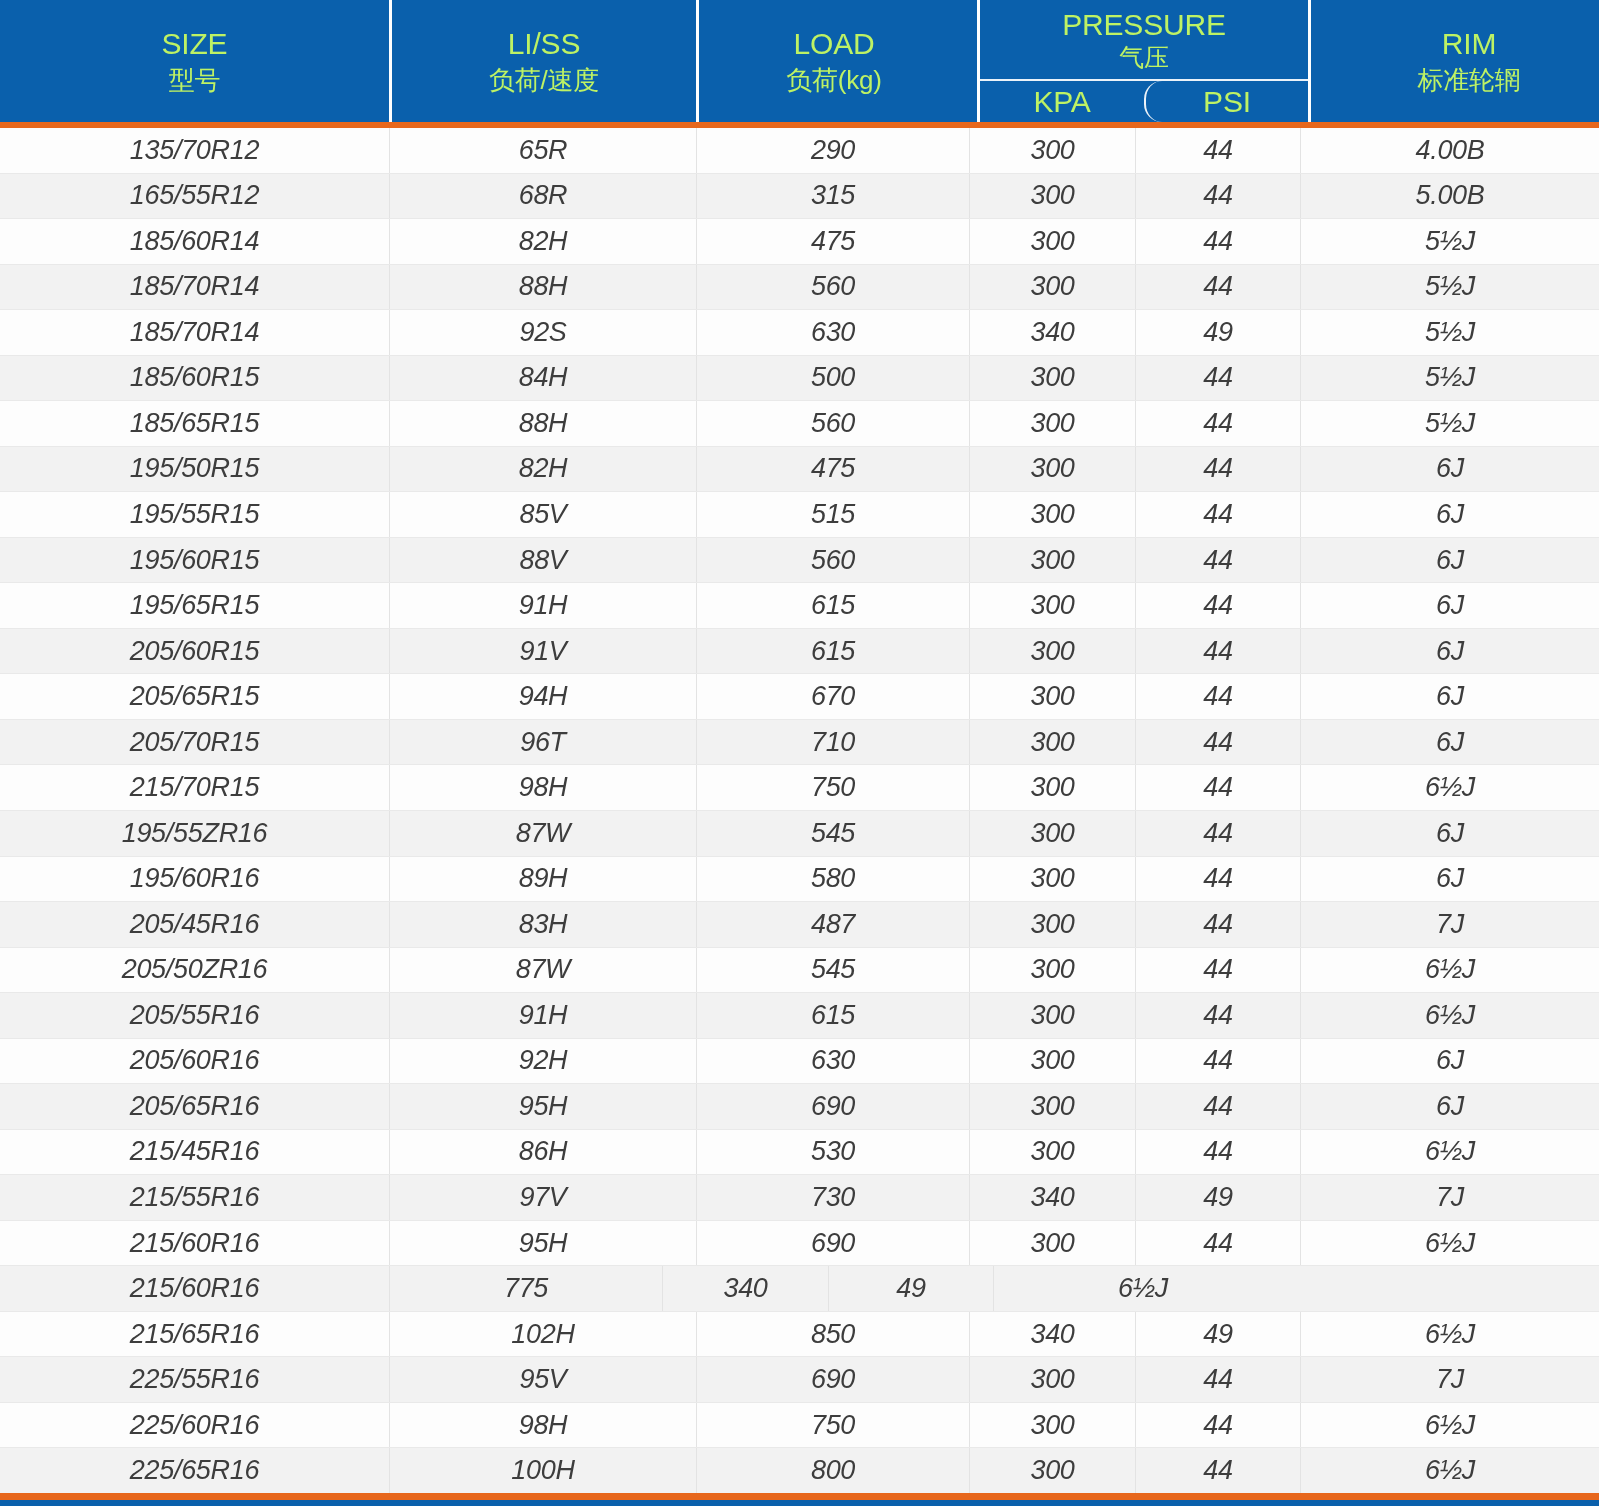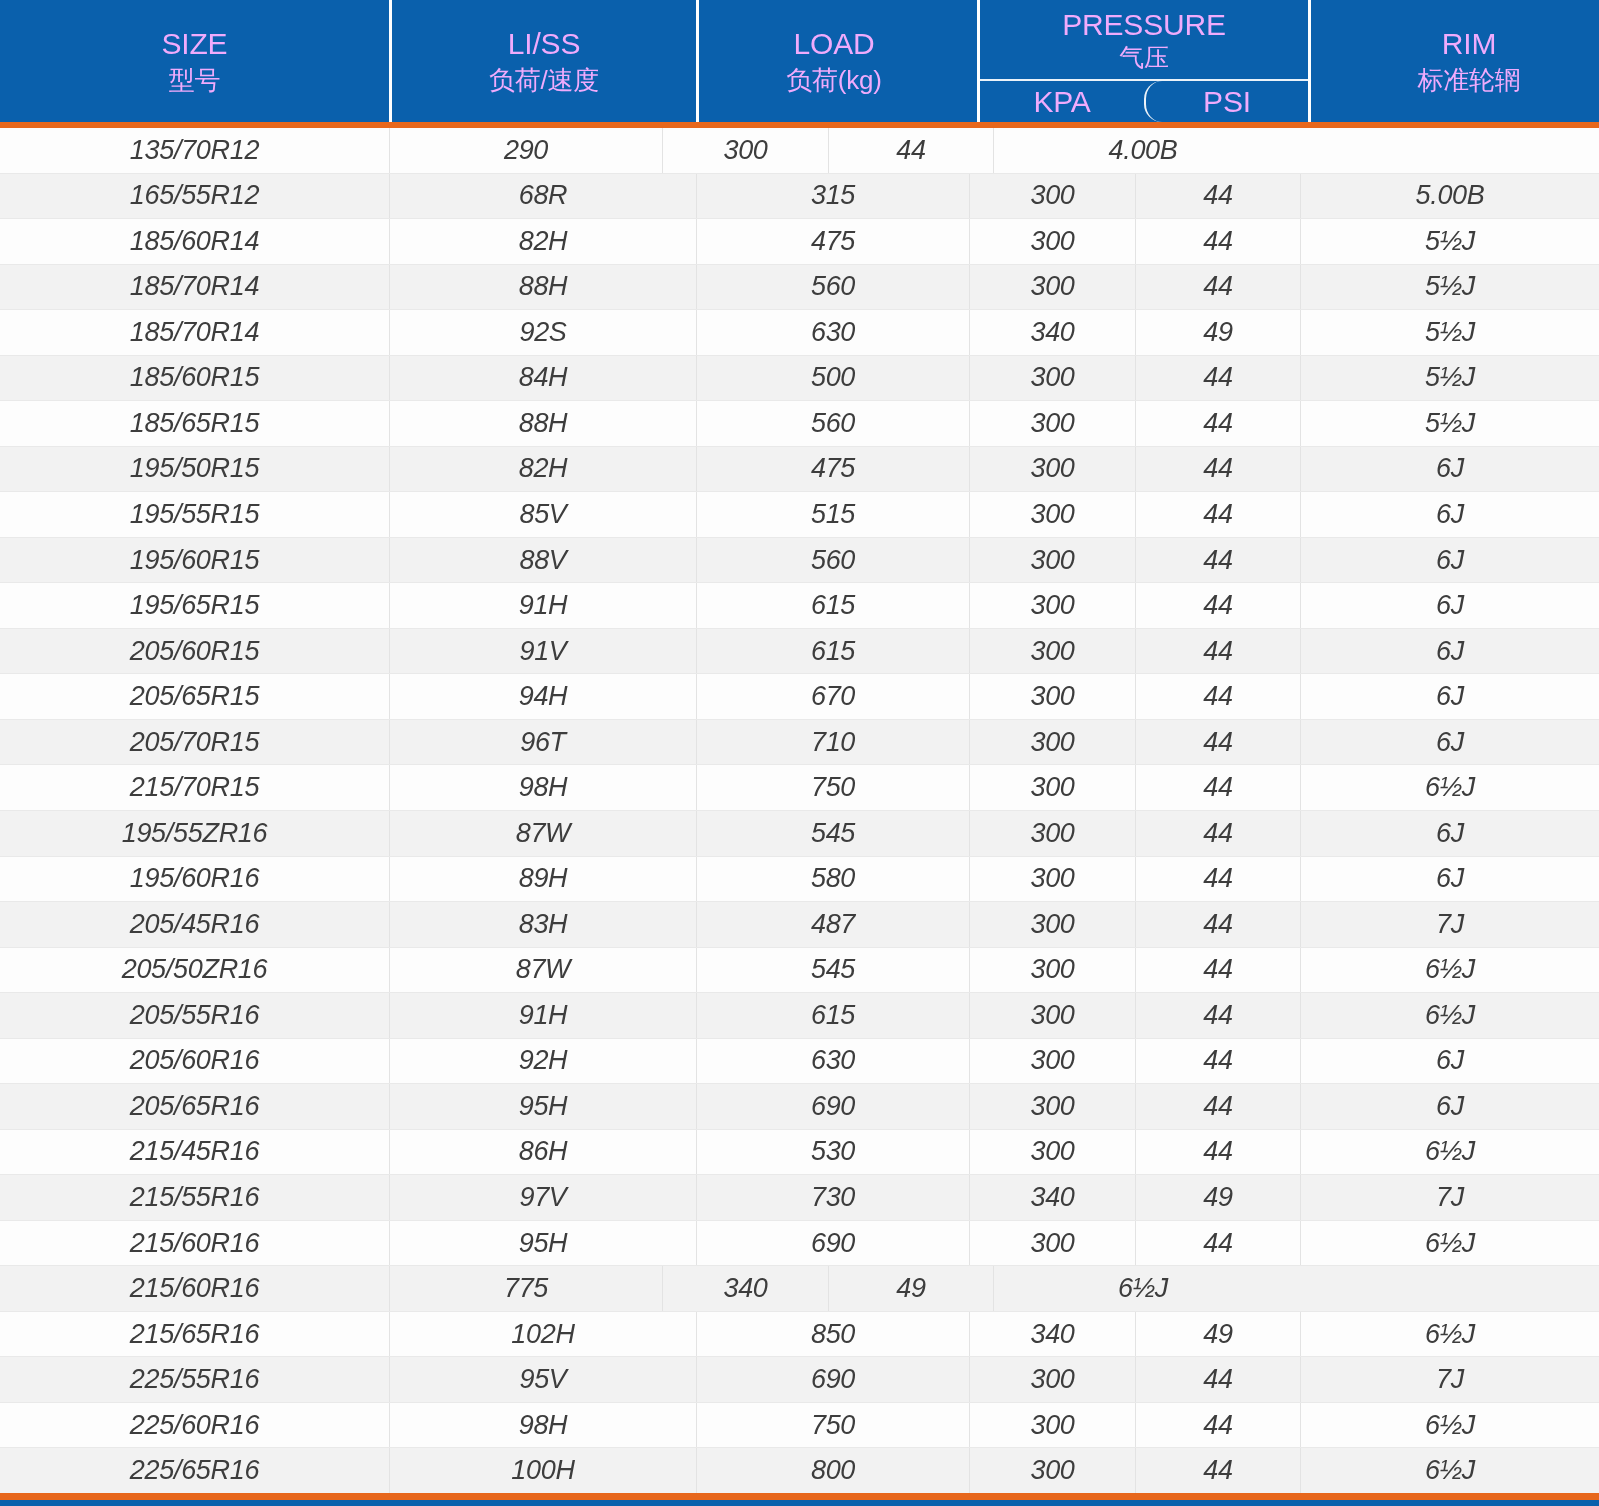--- a/index.html
+++ b/index.html
@@ -9,21 +9,21 @@
     font-family: "Liberation Sans", "DejaVu Sans", sans-serif;
     overflow: hidden;
   }
   .table-wrap { width: 1599px; height: 1506px; display: flex; flex-direction: column; }
 
   
   .thead {
     height: 122px; flex: 0 0 122px;
     background: var(--blue, #0A60AC);
     display: flex;
-    color: #f0abfc;
+    color: #bef264;
   }
   .th {
     display: flex; flex-direction: column;
     align-items: center; justify-content: center;
     text-align: center;
     letter-spacing: -0.2px;
   }
   .th + .th { border-left: 3px solid #ffffff; }
   .th-size { flex: 0 0 389px; }
   .th-liss { flex: 0 0 307px; }
@@ -105,20 +105,21 @@
       <div class="h-en">RIM</div>
       <div class="h-zh">标准轮辋</div>
     </div>
   </div>
 
   <div class="accent-orange-top"></div>
 
   <div class="tbody">
       <div class="tr">
         <div class="td col-size">135/70R12</div>
+        <div class="td col-liss">65R</div>
         <div class="td col-load">290</div>
         <div class="td col-kpa">300</div>
         <div class="td col-psi">44</div>
         <div class="td col-rim">4.00B</div>
       </div>
       <div class="tr">
         <div class="td col-size">165/55R12</div>
         <div class="td col-liss">68R</div>
         <div class="td col-load">315</div>
         <div class="td col-kpa">300</div>

